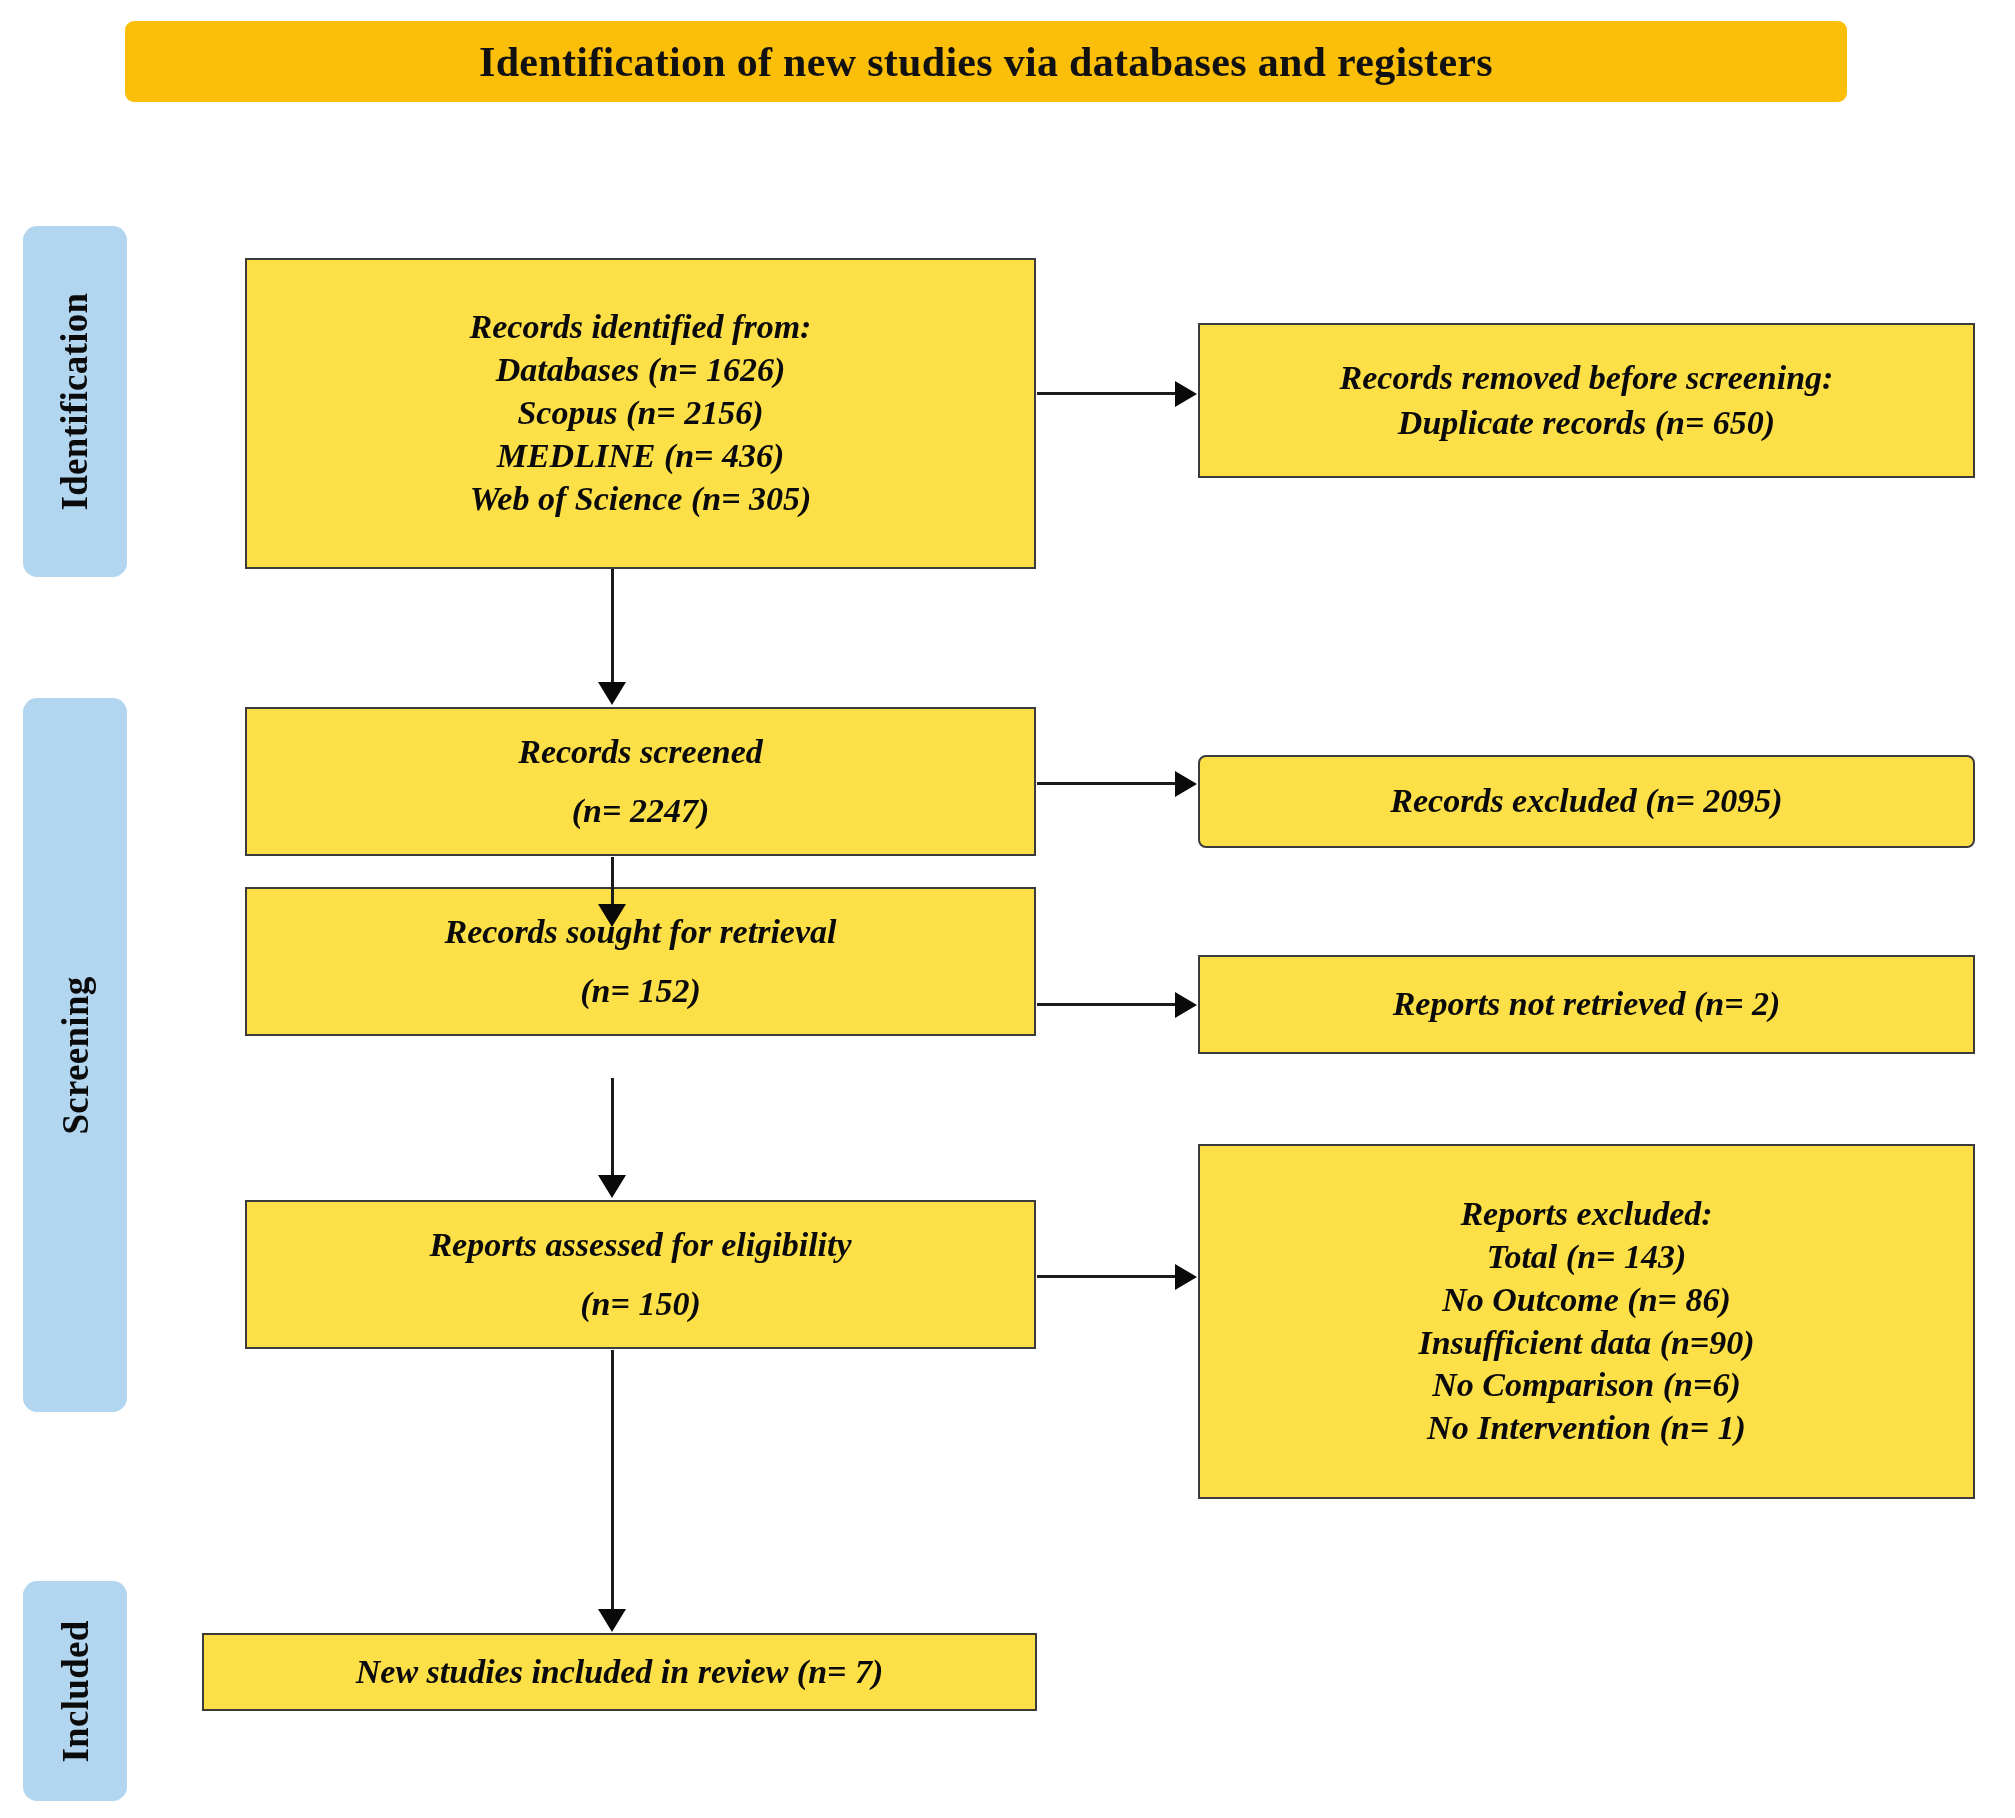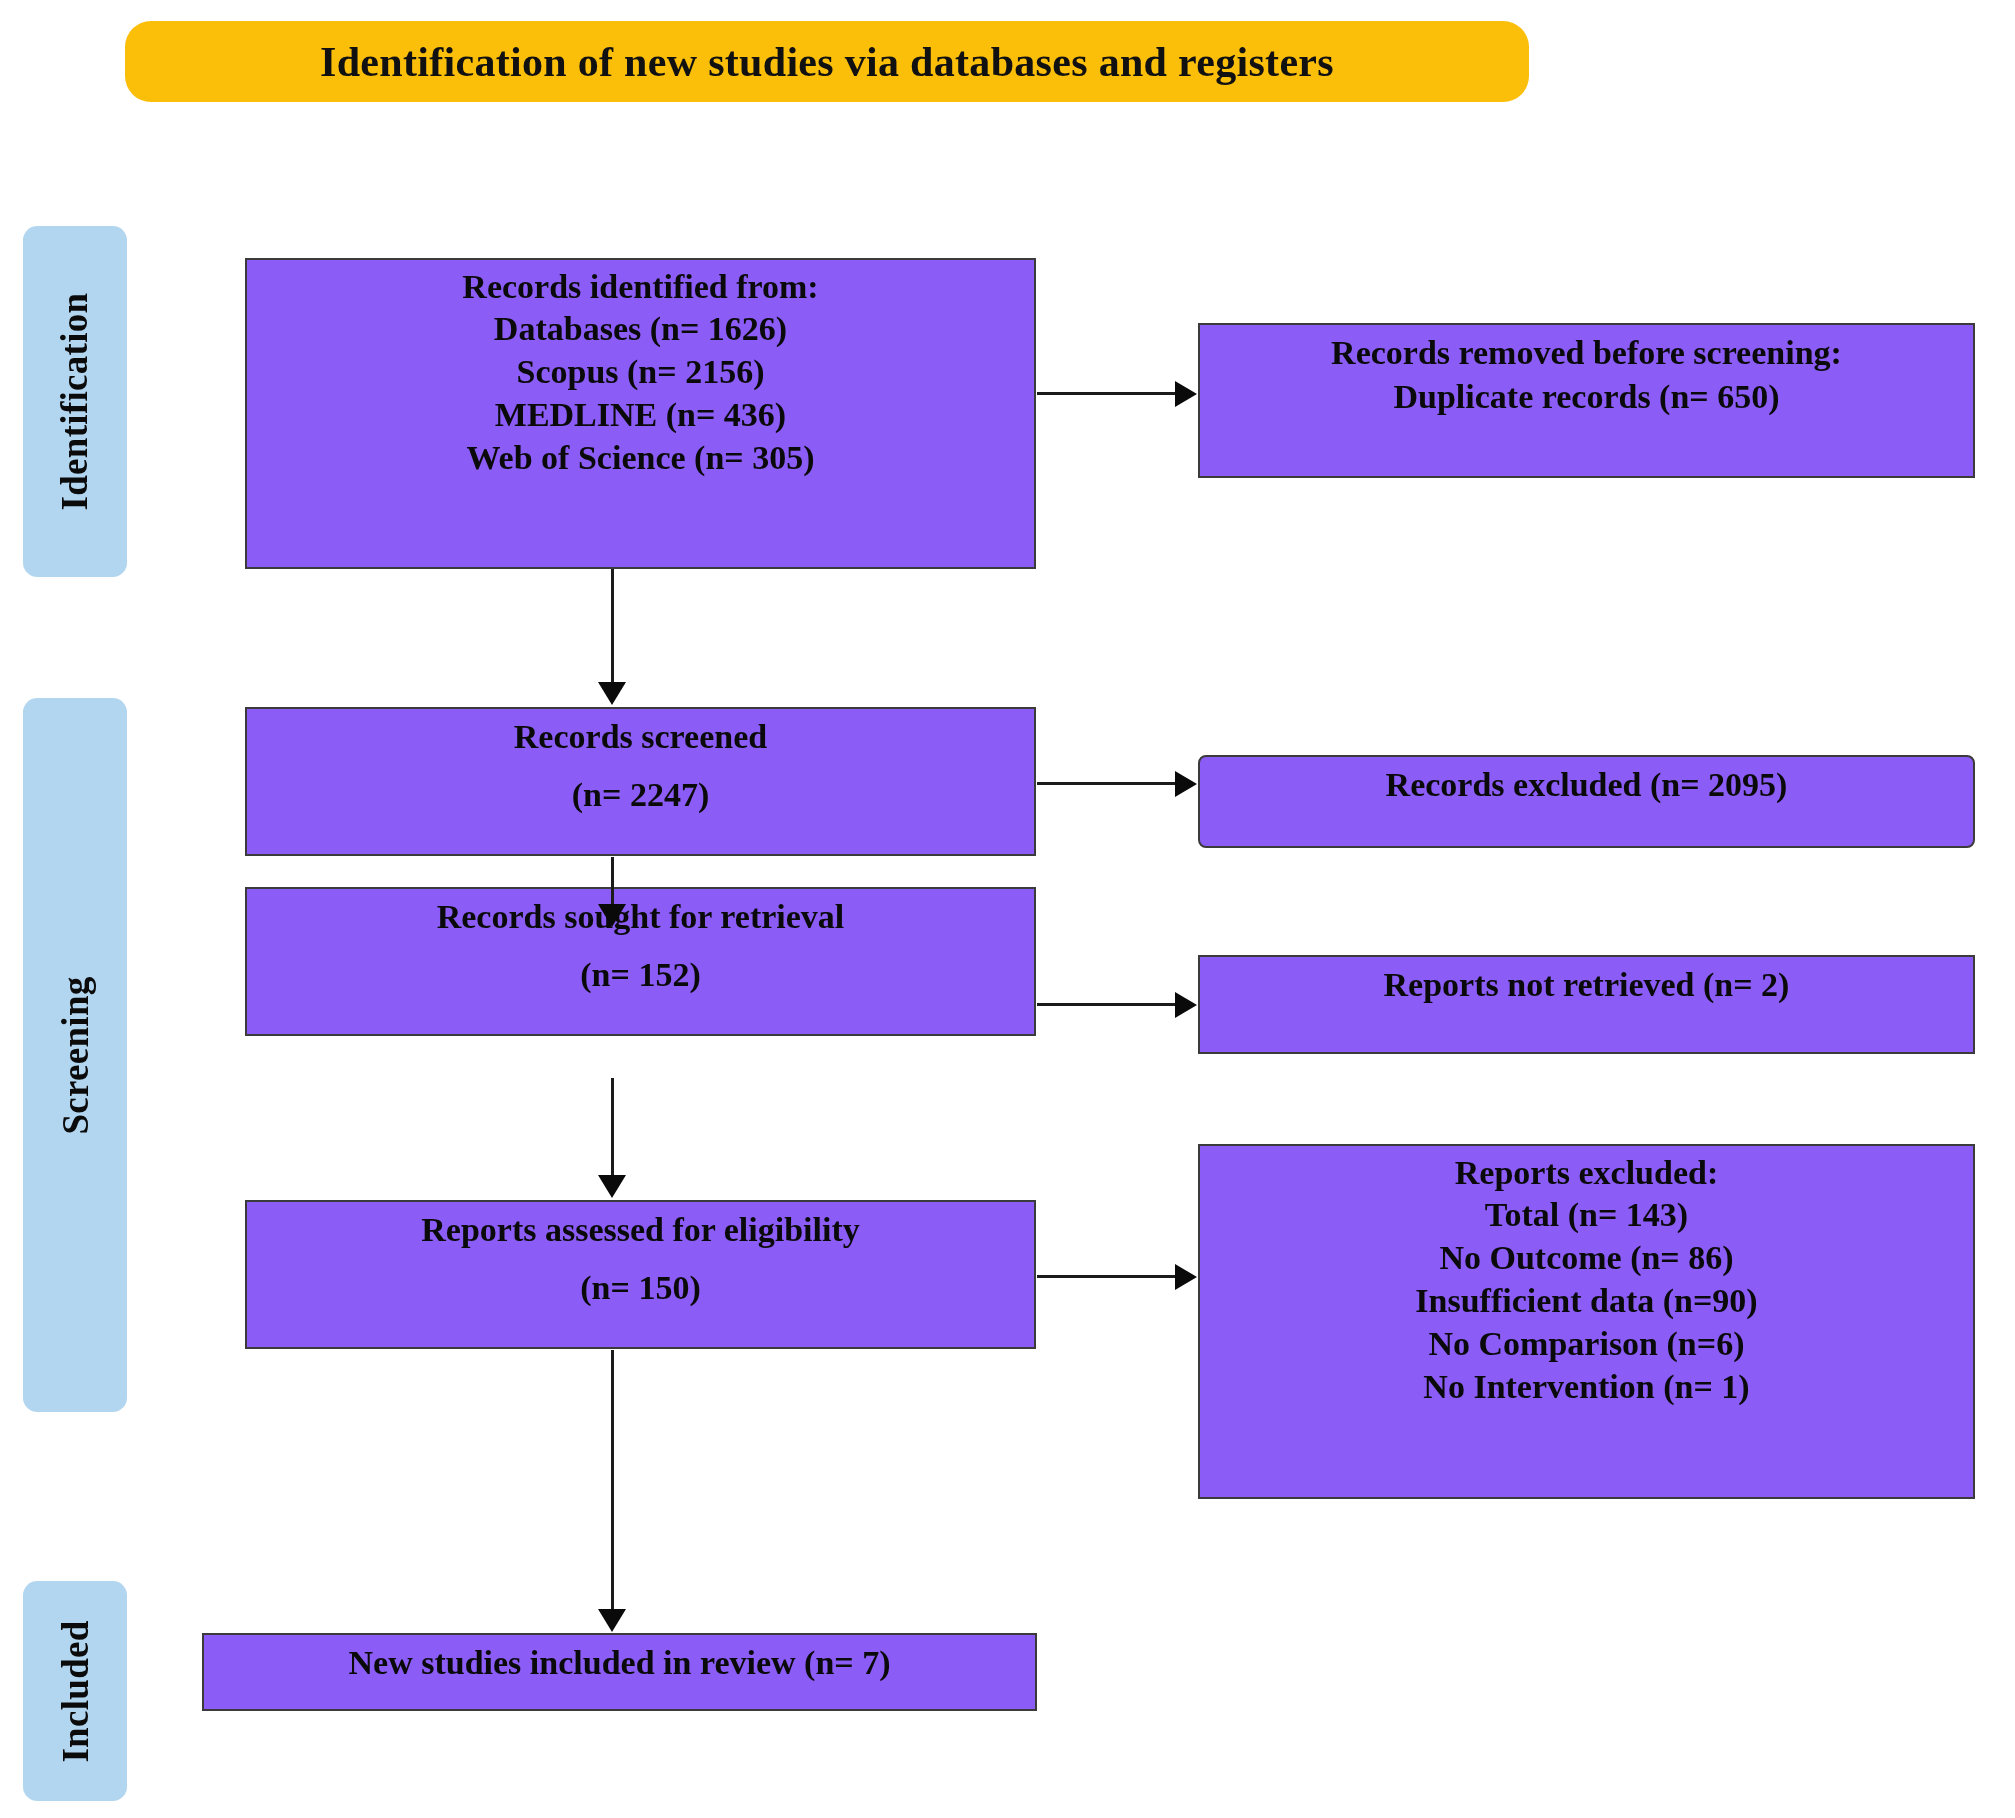--- a/index.html
+++ b/index.html
@@ -17,24 +17,24 @@
     height: 1818px;
     background: #ffffff;
     overflow: hidden;
   }
 
   
   .banner {
     position: absolute;
     left: 125px;
     top: 21px;
-    width: 1404px;
+    width: 1722px;
     height: 81px;
     background: #FBBE09;
-    border-radius: 26px;
+    border-radius: 9px;
     display: flex;
     align-items: center;
     justify-content: center;
   }
   .banner-text {
     font-size: 42px;
     font-weight: bold;
     color: #111111;
     letter-spacing: 0.3px;
     white-space: nowrap;
@@ -59,27 +59,29 @@
     color: #0b0b0b;
     letter-spacing: 0.3px;
   }
   #phase-identification { top: 226px;  height: 351px; }
   #phase-screening     { top: 698px; height: 714px; }
   #phase-included      { top: 1581px; height: 220px; }
 
   
   .box {
     position: absolute;
-    background: #8b5cf6;
+    background: #fde047;
     border: 2.2px solid #3b3b3b;
     box-sizing: border-box;
     display: flex;
     flex-direction: column;
     align-items: center;
+    justify-content: center;
     padding: 5.5px 11px;
+    font-style: italic;
   }
   .box .line {
     font-size: 34px;
     font-weight: bold;
     color: #0a0a0a;
     line-height: 1.30;
     white-space: nowrap;
     text-align: center;
   }
 

